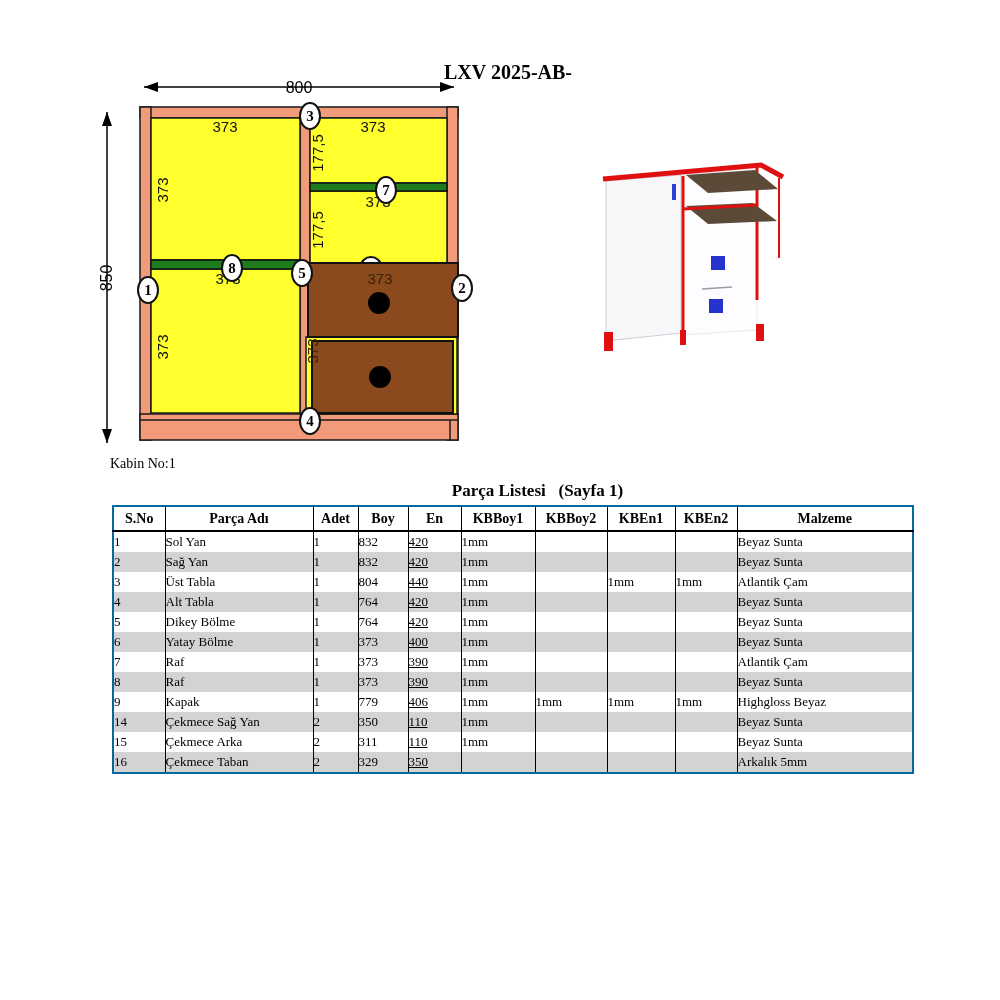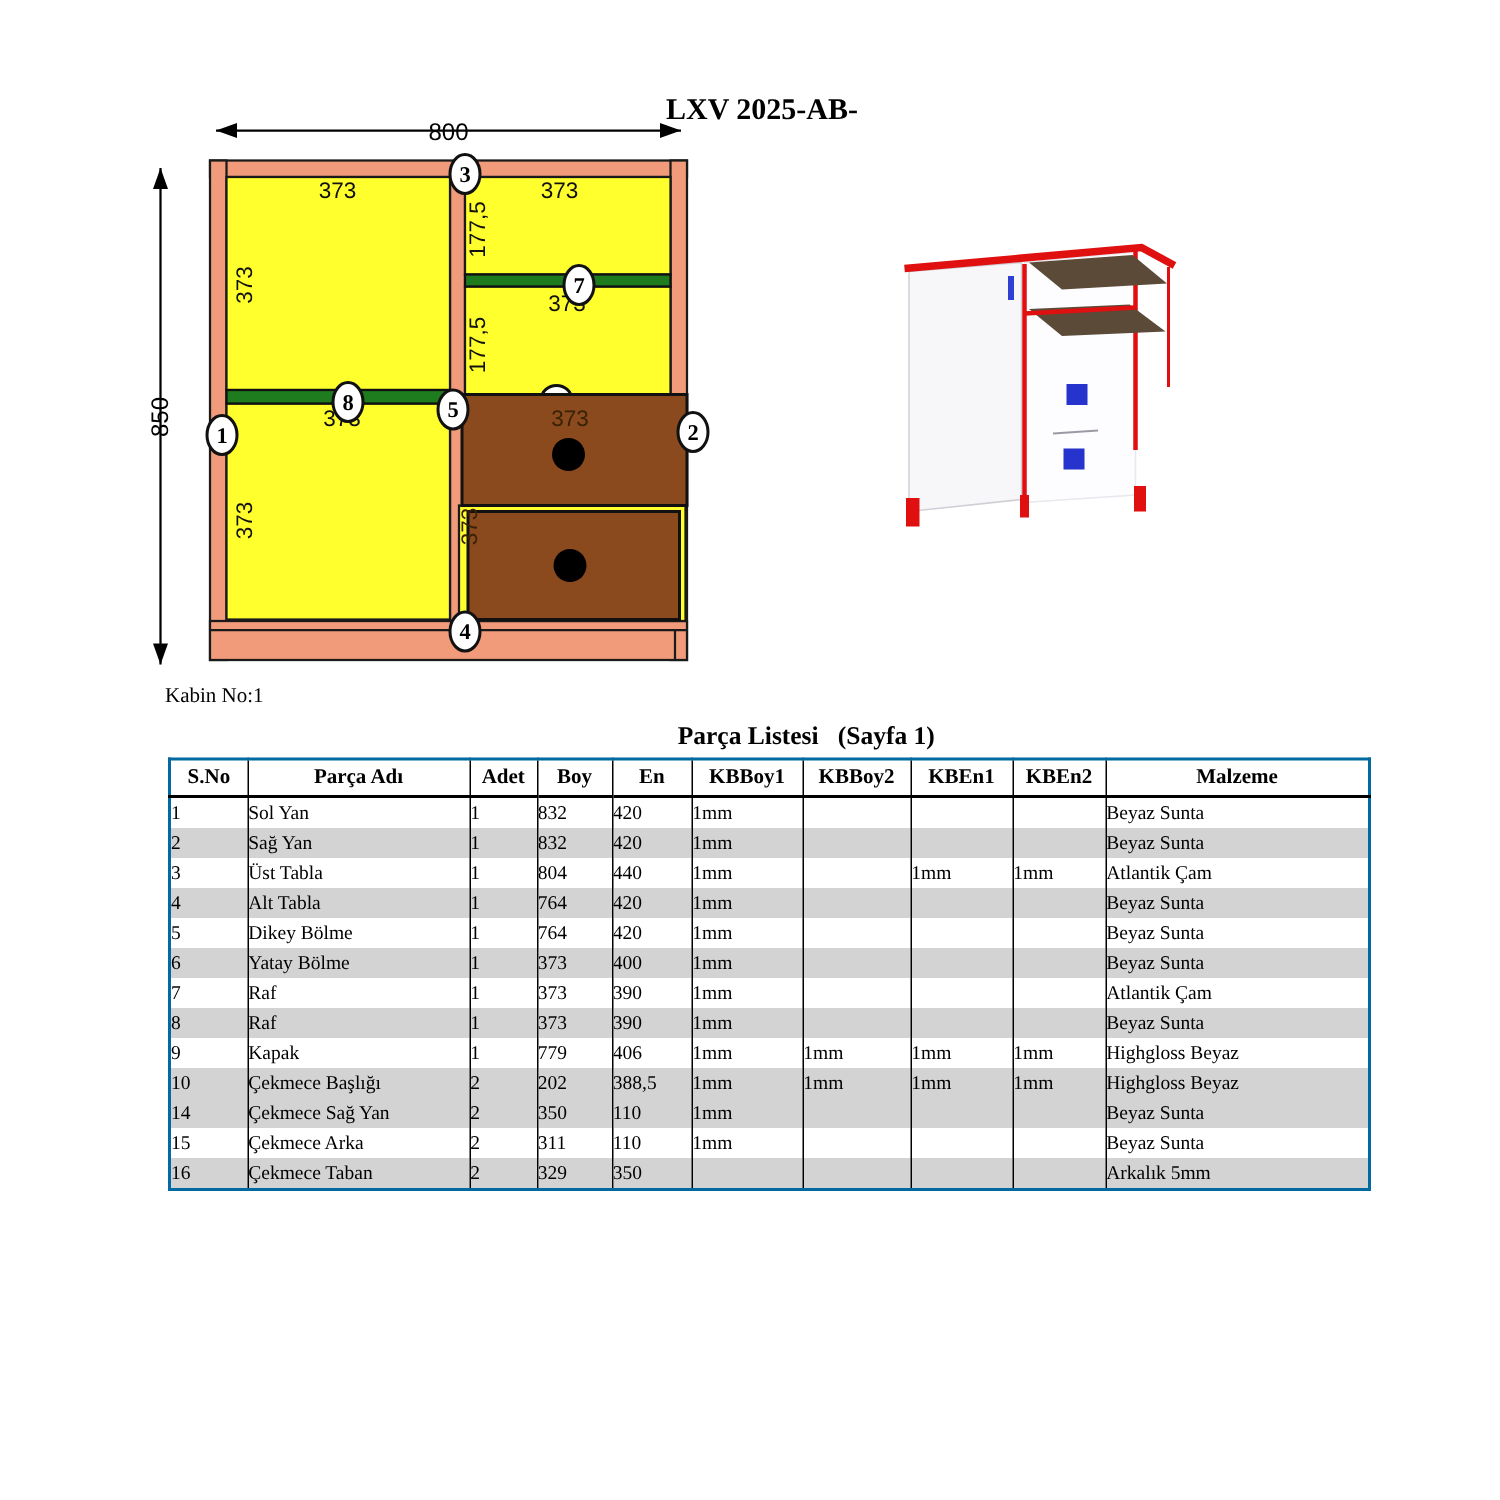--- a/index.html
+++ b/index.html
@@ -41,21 +41,21 @@
     font-weight:bold;text-align:center;
   }
   table.parts td{height:20px;text-align:left;}
   table.parts tr.even{background:#d3d3d3;}
   th.c0{text-align:left;padding-left:3px;}
   th.c1{text-align:left;padding-left:5px;}
   td.c0{padding-left:3px;}
   td.c1{padding-left:5px;}
   td.c2{padding-left:9px;}
   td.c3{padding-left:9px;}
-  td.c4{padding-left:7px;}
+  td.c4{padding-left:7px;text-decoration:underline;}
   td.c5,td.c6,td.c7,td.c8{padding-left:7px;}
   td.c9{padding-left:10px;}
 </style>
 </head>
 <body>
 
 <svg id="drawing" width="1000" height="480" viewBox="0 0 1000 480">
 
   <text class="doctitle" x="508" y="79">LXV 2025-AB-</text>
 
@@ -299,32 +299,20 @@
           <td class="c2">1</td>
           <td class="c3">779</td>
           <td class="c4">406</td>
           <td class="c5">1mm</td>
           <td class="c6">1mm</td>
           <td class="c7">1mm</td>
           <td class="c8">1mm</td>
           <td class="c9">Highgloss Beyaz</td>
         </tr>
         <tr class="even">
-          <td class="c0">10</td>
-          <td class="c1">Çekmece Başlığı</td>
-          <td class="c2">2</td>
-          <td class="c3">202</td>
-          <td class="c4">388,5</td>
-          <td class="c5">1mm</td>
-          <td class="c6">1mm</td>
-          <td class="c7">1mm</td>
-          <td class="c8">1mm</td>
-          <td class="c9">Highgloss Beyaz</td>
-        </tr>
-        <tr class="even">
           <td class="c0">14</td>
           <td class="c1">Çekmece Sağ Yan</td>
           <td class="c2">2</td>
           <td class="c3">350</td>
           <td class="c4">110</td>
           <td class="c5">1mm</td>
           <td class="c6"></td>
           <td class="c7"></td>
           <td class="c8"></td>
           <td class="c9">Beyaz Sunta</td>

